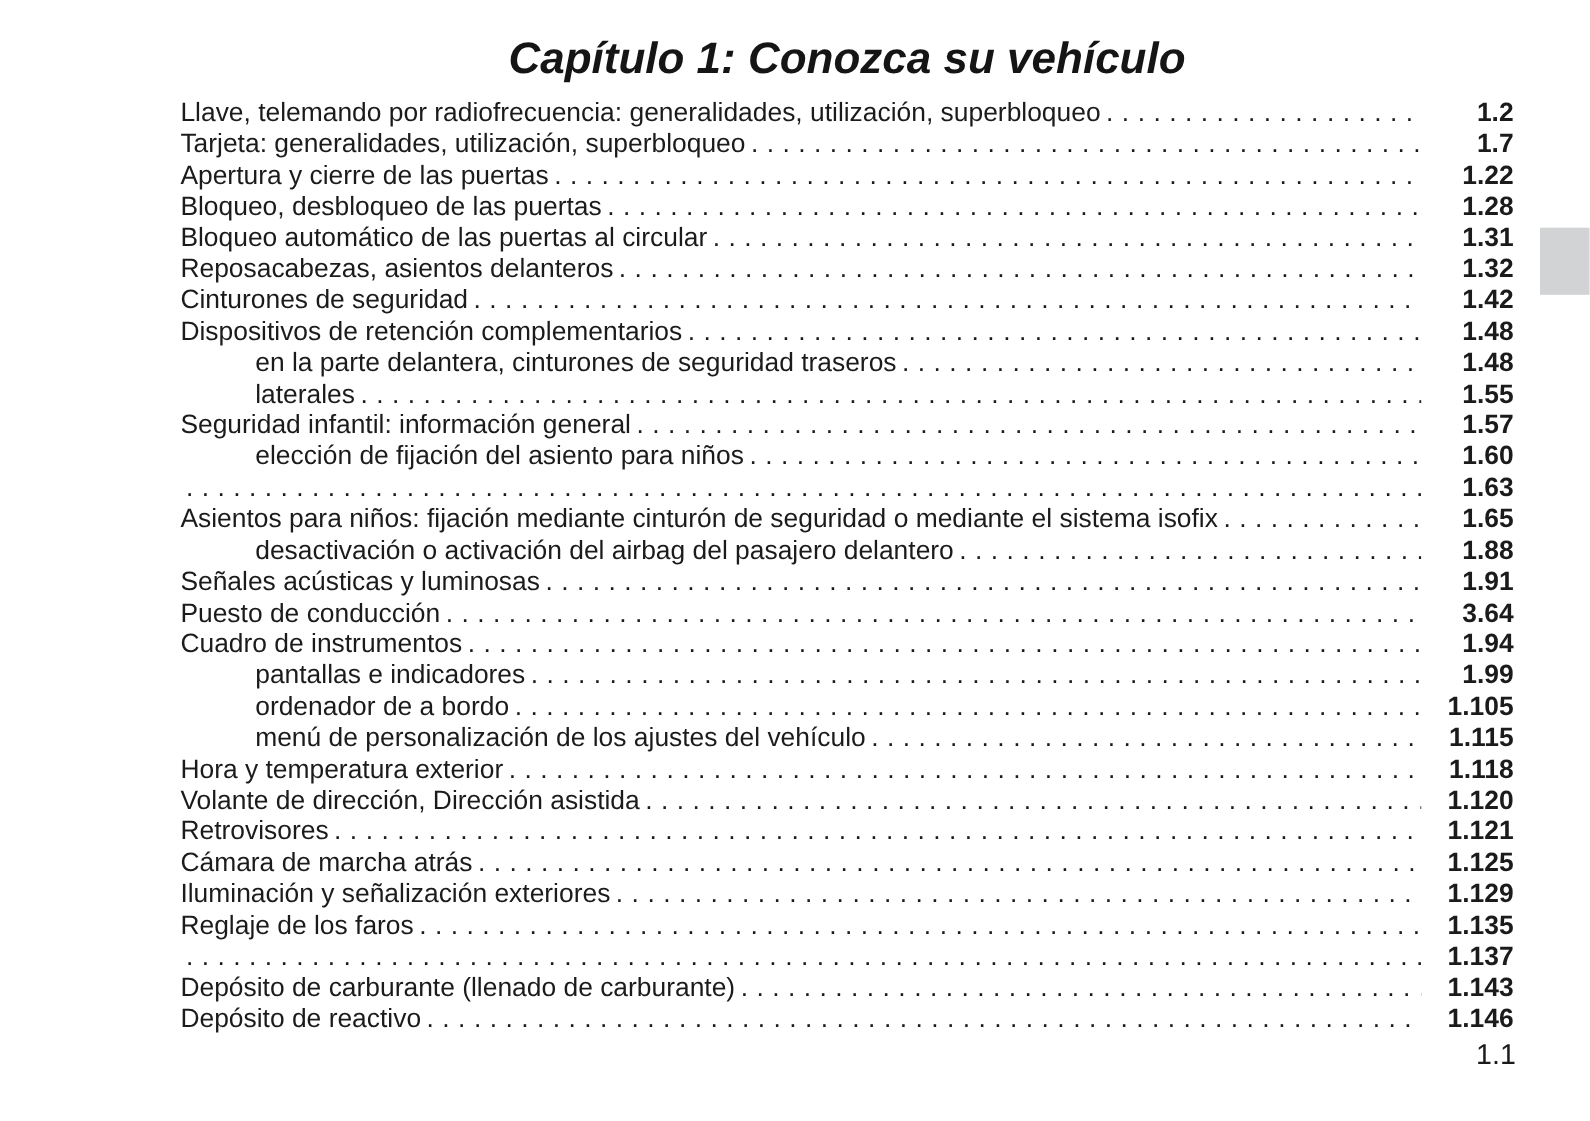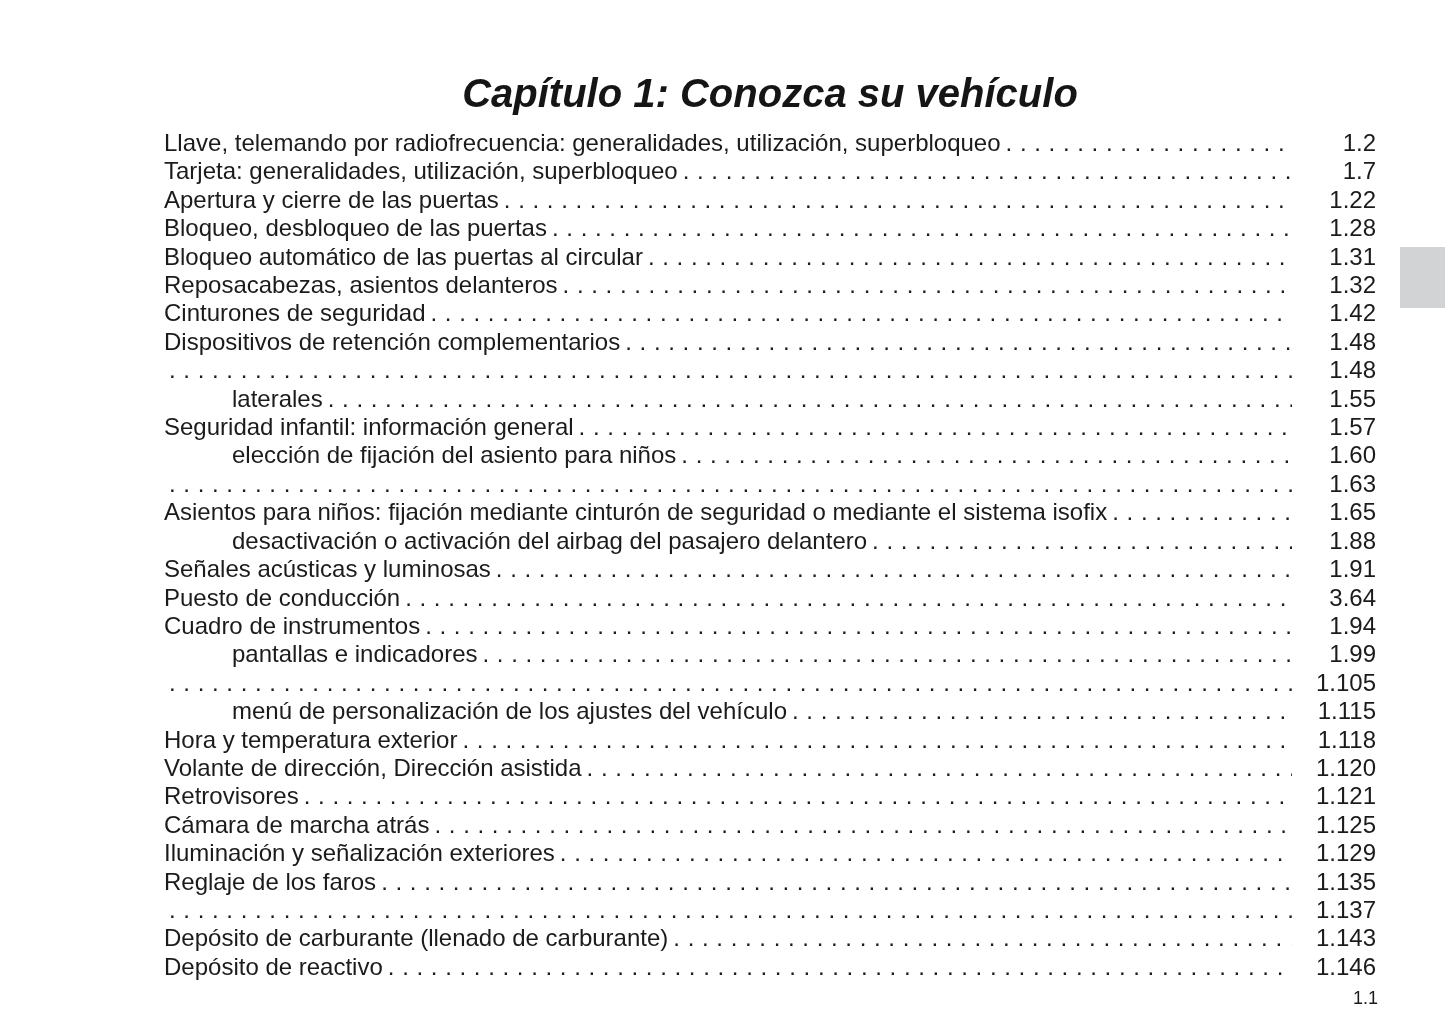--- a/index.html
+++ b/index.html
@@ -12,21 +12,20 @@
     height: 1019px;
     position: relative;
     overflow: hidden;
     font-family: "Liberation Sans", sans-serif;
     color: #1b1b1b;
   }
   .page {
     position: absolute;
     inset: 0;
     background: #ffffff;
-    margin-top: 40px;
   }
   .content {
     position: absolute;
     left: 164px;
     top: 30px;
     width: 1212px;
   }
   .title {
     margin: 0 0 13px 0;
     font-size: 40px;
@@ -61,26 +60,27 @@
     white-space: nowrap;
     margin-left: 5px;
     word-spacing: 1px;
     color: #1b1b1b;
   }
   .toc-page {
     flex: 0 0 auto;
     min-width: 70px;
     padding-left: 14px;
     text-align: right;
+    font-weight: bold;
   }
   .footer-page {
     position: absolute;
     top: 946px;
     right: 67px;
-    font-size: 18px;
+    font-size: 26px;
     line-height: 24px;
     color: #1b1b1b;
   }
   .chapter-tab {
     position: absolute;
     left: 1400px;
     top: 207px;
     width: 45px;
     height: 61px;
   }
@@ -128,20 +128,21 @@
           <span class="toc-label">Cinturones de seguridad</span>
           <span class="toc-dots" aria-hidden="true">. . . . . . . . . . . . . . . . . . . . . . . . . . . . . . . . . . . . . . . . . . . . . . . . . . . . . . . . . . . . . . . . . . . . . . . . . . . . . . . . . . . . . . . . . . . . . . . . . . . . . . . . . . . . . . . . . . . . . . . . . . . . . . . . . . . . . . . . . . . . . . . . . . . . . . . . . . . . . . . . . . . . . . . . . . . . . . . . . . . . . . . . . . . . . . . . . . . . . . . . </span>
           <span class="toc-page">1.42</span>
         </div>
         <div class="toc-row">
           <span class="toc-label">Dispositivos de retención complementarios</span>
           <span class="toc-dots" aria-hidden="true">. . . . . . . . . . . . . . . . . . . . . . . . . . . . . . . . . . . . . . . . . . . . . . . . . . . . . . . . . . . . . . . . . . . . . . . . . . . . . . . . . . . . . . . . . . . . . . . . . . . . . . . . . . . . . . . . . . . . . . . . . . . . . . . . . . . . . . . . . . . . . . . . . . . . . . . . . . . . . . . . . . . . . . . . . . . . . . . . . . . . . . . . . . . . . . . . . . . . . . . . </span>
           <span class="toc-page">1.48</span>
         </div>
         <div class="toc-row indent">
+          <span class="toc-label">en la parte delantera, cinturones de seguridad traseros</span>
           <span class="toc-dots" aria-hidden="true">. . . . . . . . . . . . . . . . . . . . . . . . . . . . . . . . . . . . . . . . . . . . . . . . . . . . . . . . . . . . . . . . . . . . . . . . . . . . . . . . . . . . . . . . . . . . . . . . . . . . . . . . . . . . . . . . . . . . . . . . . . . . . . . . . . . . . . . . . . . . . . . . . . . . . . . . . . . . . . . . . . . . . . . . . . . . . . . . . . . . . . . . . . . . . . . . . . . . . . . . </span>
           <span class="toc-page">1.48</span>
         </div>
         <div class="toc-row indent">
           <span class="toc-label">laterales</span>
           <span class="toc-dots" aria-hidden="true">. . . . . . . . . . . . . . . . . . . . . . . . . . . . . . . . . . . . . . . . . . . . . . . . . . . . . . . . . . . . . . . . . . . . . . . . . . . . . . . . . . . . . . . . . . . . . . . . . . . . . . . . . . . . . . . . . . . . . . . . . . . . . . . . . . . . . . . . . . . . . . . . . . . . . . . . . . . . . . . . . . . . . . . . . . . . . . . . . . . . . . . . . . . . . . . . . . . . . . . . </span>
           <span class="toc-page">1.55</span>
         </div>
         <div class="toc-row">
           <span class="toc-label">Seguridad infantil: información general</span>
@@ -181,20 +182,21 @@
           <span class="toc-label">Cuadro de instrumentos</span>
           <span class="toc-dots" aria-hidden="true">. . . . . . . . . . . . . . . . . . . . . . . . . . . . . . . . . . . . . . . . . . . . . . . . . . . . . . . . . . . . . . . . . . . . . . . . . . . . . . . . . . . . . . . . . . . . . . . . . . . . . . . . . . . . . . . . . . . . . . . . . . . . . . . . . . . . . . . . . . . . . . . . . . . . . . . . . . . . . . . . . . . . . . . . . . . . . . . . . . . . . . . . . . . . . . . . . . . . . . . . </span>
           <span class="toc-page">1.94</span>
         </div>
         <div class="toc-row indent">
           <span class="toc-label">pantallas e indicadores</span>
           <span class="toc-dots" aria-hidden="true">. . . . . . . . . . . . . . . . . . . . . . . . . . . . . . . . . . . . . . . . . . . . . . . . . . . . . . . . . . . . . . . . . . . . . . . . . . . . . . . . . . . . . . . . . . . . . . . . . . . . . . . . . . . . . . . . . . . . . . . . . . . . . . . . . . . . . . . . . . . . . . . . . . . . . . . . . . . . . . . . . . . . . . . . . . . . . . . . . . . . . . . . . . . . . . . . . . . . . . . . </span>
           <span class="toc-page">1.99</span>
         </div>
         <div class="toc-row indent">
+          <span class="toc-label">ordenador de a bordo</span>
           <span class="toc-dots" aria-hidden="true">. . . . . . . . . . . . . . . . . . . . . . . . . . . . . . . . . . . . . . . . . . . . . . . . . . . . . . . . . . . . . . . . . . . . . . . . . . . . . . . . . . . . . . . . . . . . . . . . . . . . . . . . . . . . . . . . . . . . . . . . . . . . . . . . . . . . . . . . . . . . . . . . . . . . . . . . . . . . . . . . . . . . . . . . . . . . . . . . . . . . . . . . . . . . . . . . . . . . . . . . </span>
           <span class="toc-page">1.105</span>
         </div>
         <div class="toc-row indent">
           <span class="toc-label">menú de personalización de los ajustes del vehículo</span>
           <span class="toc-dots" aria-hidden="true">. . . . . . . . . . . . . . . . . . . . . . . . . . . . . . . . . . . . . . . . . . . . . . . . . . . . . . . . . . . . . . . . . . . . . . . . . . . . . . . . . . . . . . . . . . . . . . . . . . . . . . . . . . . . . . . . . . . . . . . . . . . . . . . . . . . . . . . . . . . . . . . . . . . . . . . . . . . . . . . . . . . . . . . . . . . . . . . . . . . . . . . . . . . . . . . . . . . . . . . . </span>
           <span class="toc-page">1.115</span>
         </div>
         <div class="toc-row">
           <span class="toc-label">Hora y temperatura exterior</span>

